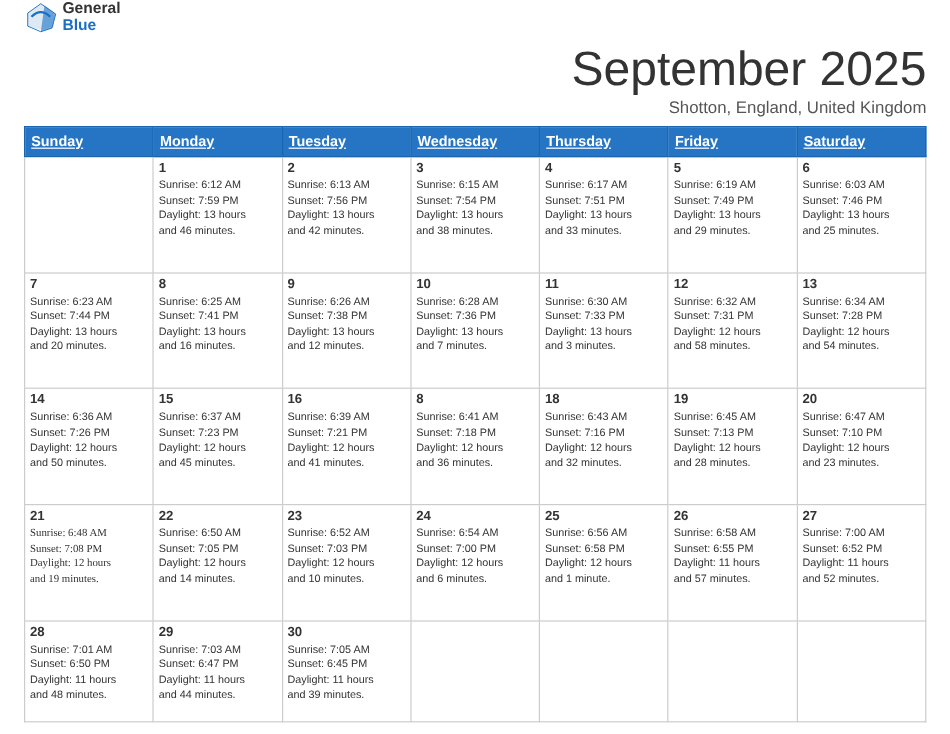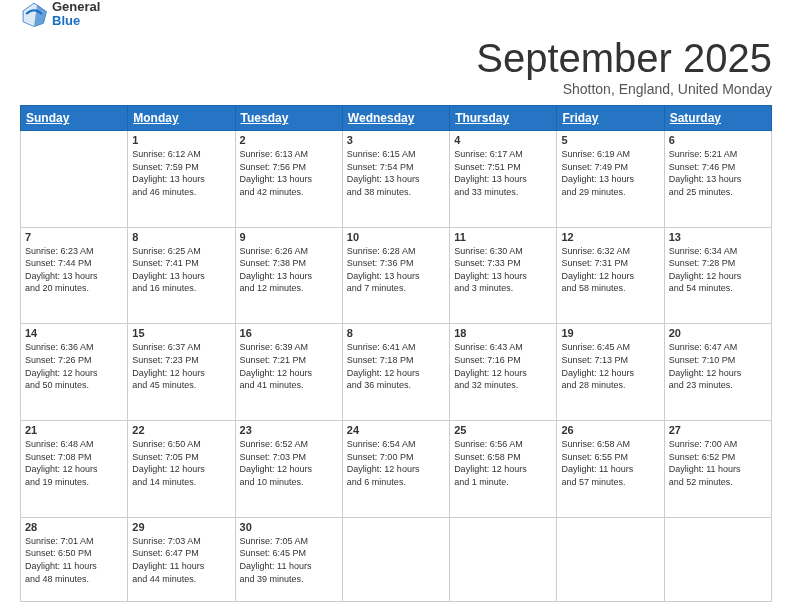--- a/index.html
+++ b/index.html
@@ -108,21 +108,21 @@
         <polygon points="18,4 34,15 30,30 18,34 4,28 4,14" fill="none" stroke="#1a6fc4" stroke-width="1"></polygon>
         <path d="M8,18 Q18,8 28,18" fill="none" stroke="#1a6fc4" stroke-width="2.5"></path>
       </svg>
       <div class="logo-text">
         <span class="logo-general">General</span>
         <span class="logo-blue">Blue</span>
       </div>
     </div>
     <div class="title-block">
       <div class="month-title">September 2025</div>
-      <div class="subtitle">Shotton, England, United Monday</div>
+      <div class="subtitle">Shotton, England, United Kingdom</div>
     </div>
   </div>
 
   <table class="calendar">
     <thead>
       <tr>
         <th>Sunday</th>
         <th>Monday</th>
         <th>Tuesday</th>
         <th>Wednesday</th>
@@ -164,21 +164,21 @@
           </td>
           <td>
             <span class="day-number">5</span>
             <div class="day-info" style="white-space: pre-line;">Sunrise: 6:19 AM
 Sunset: 7:49 PM
 Daylight: 13 hours
 and 29 minutes.</div>
           </td>
           <td>
             <span class="day-number">6</span>
-            <div class="day-info" style="white-space: pre-line;">Sunrise: 5:21 AM
+            <div class="day-info" style="white-space: pre-line;">Sunrise: 6:03 AM
 Sunset: 7:46 PM
 Daylight: 13 hours
 and 25 minutes.</div>
           </td>
         </tr>
         <tr>
           <td>
             <span class="day-number">7</span>
             <div class="day-info" style="white-space: pre-line;">Sunrise: 6:23 AM
 Sunset: 7:44 PM
@@ -275,21 +275,21 @@
             <span class="day-number">20</span>
             <div class="day-info" style="white-space: pre-line;">Sunrise: 6:47 AM
 Sunset: 7:10 PM
 Daylight: 12 hours
 and 23 minutes.</div>
           </td>
         </tr>
         <tr>
           <td>
             <span class="day-number">21</span>
-            <div class="day-info" style="white-space: pre-line;">Sunrise: 6:48 AM
+            <div class="day-info" style="white-space: pre-line; font-family: Liberation Serif, serif;">Sunrise: 6:48 AM
 Sunset: 7:08 PM
 Daylight: 12 hours
 and 19 minutes.</div>
           </td>
           <td>
             <span class="day-number">22</span>
             <div class="day-info" style="white-space: pre-line;">Sunrise: 6:50 AM
 Sunset: 7:05 PM
 Daylight: 12 hours
 and 14 minutes.</div>

